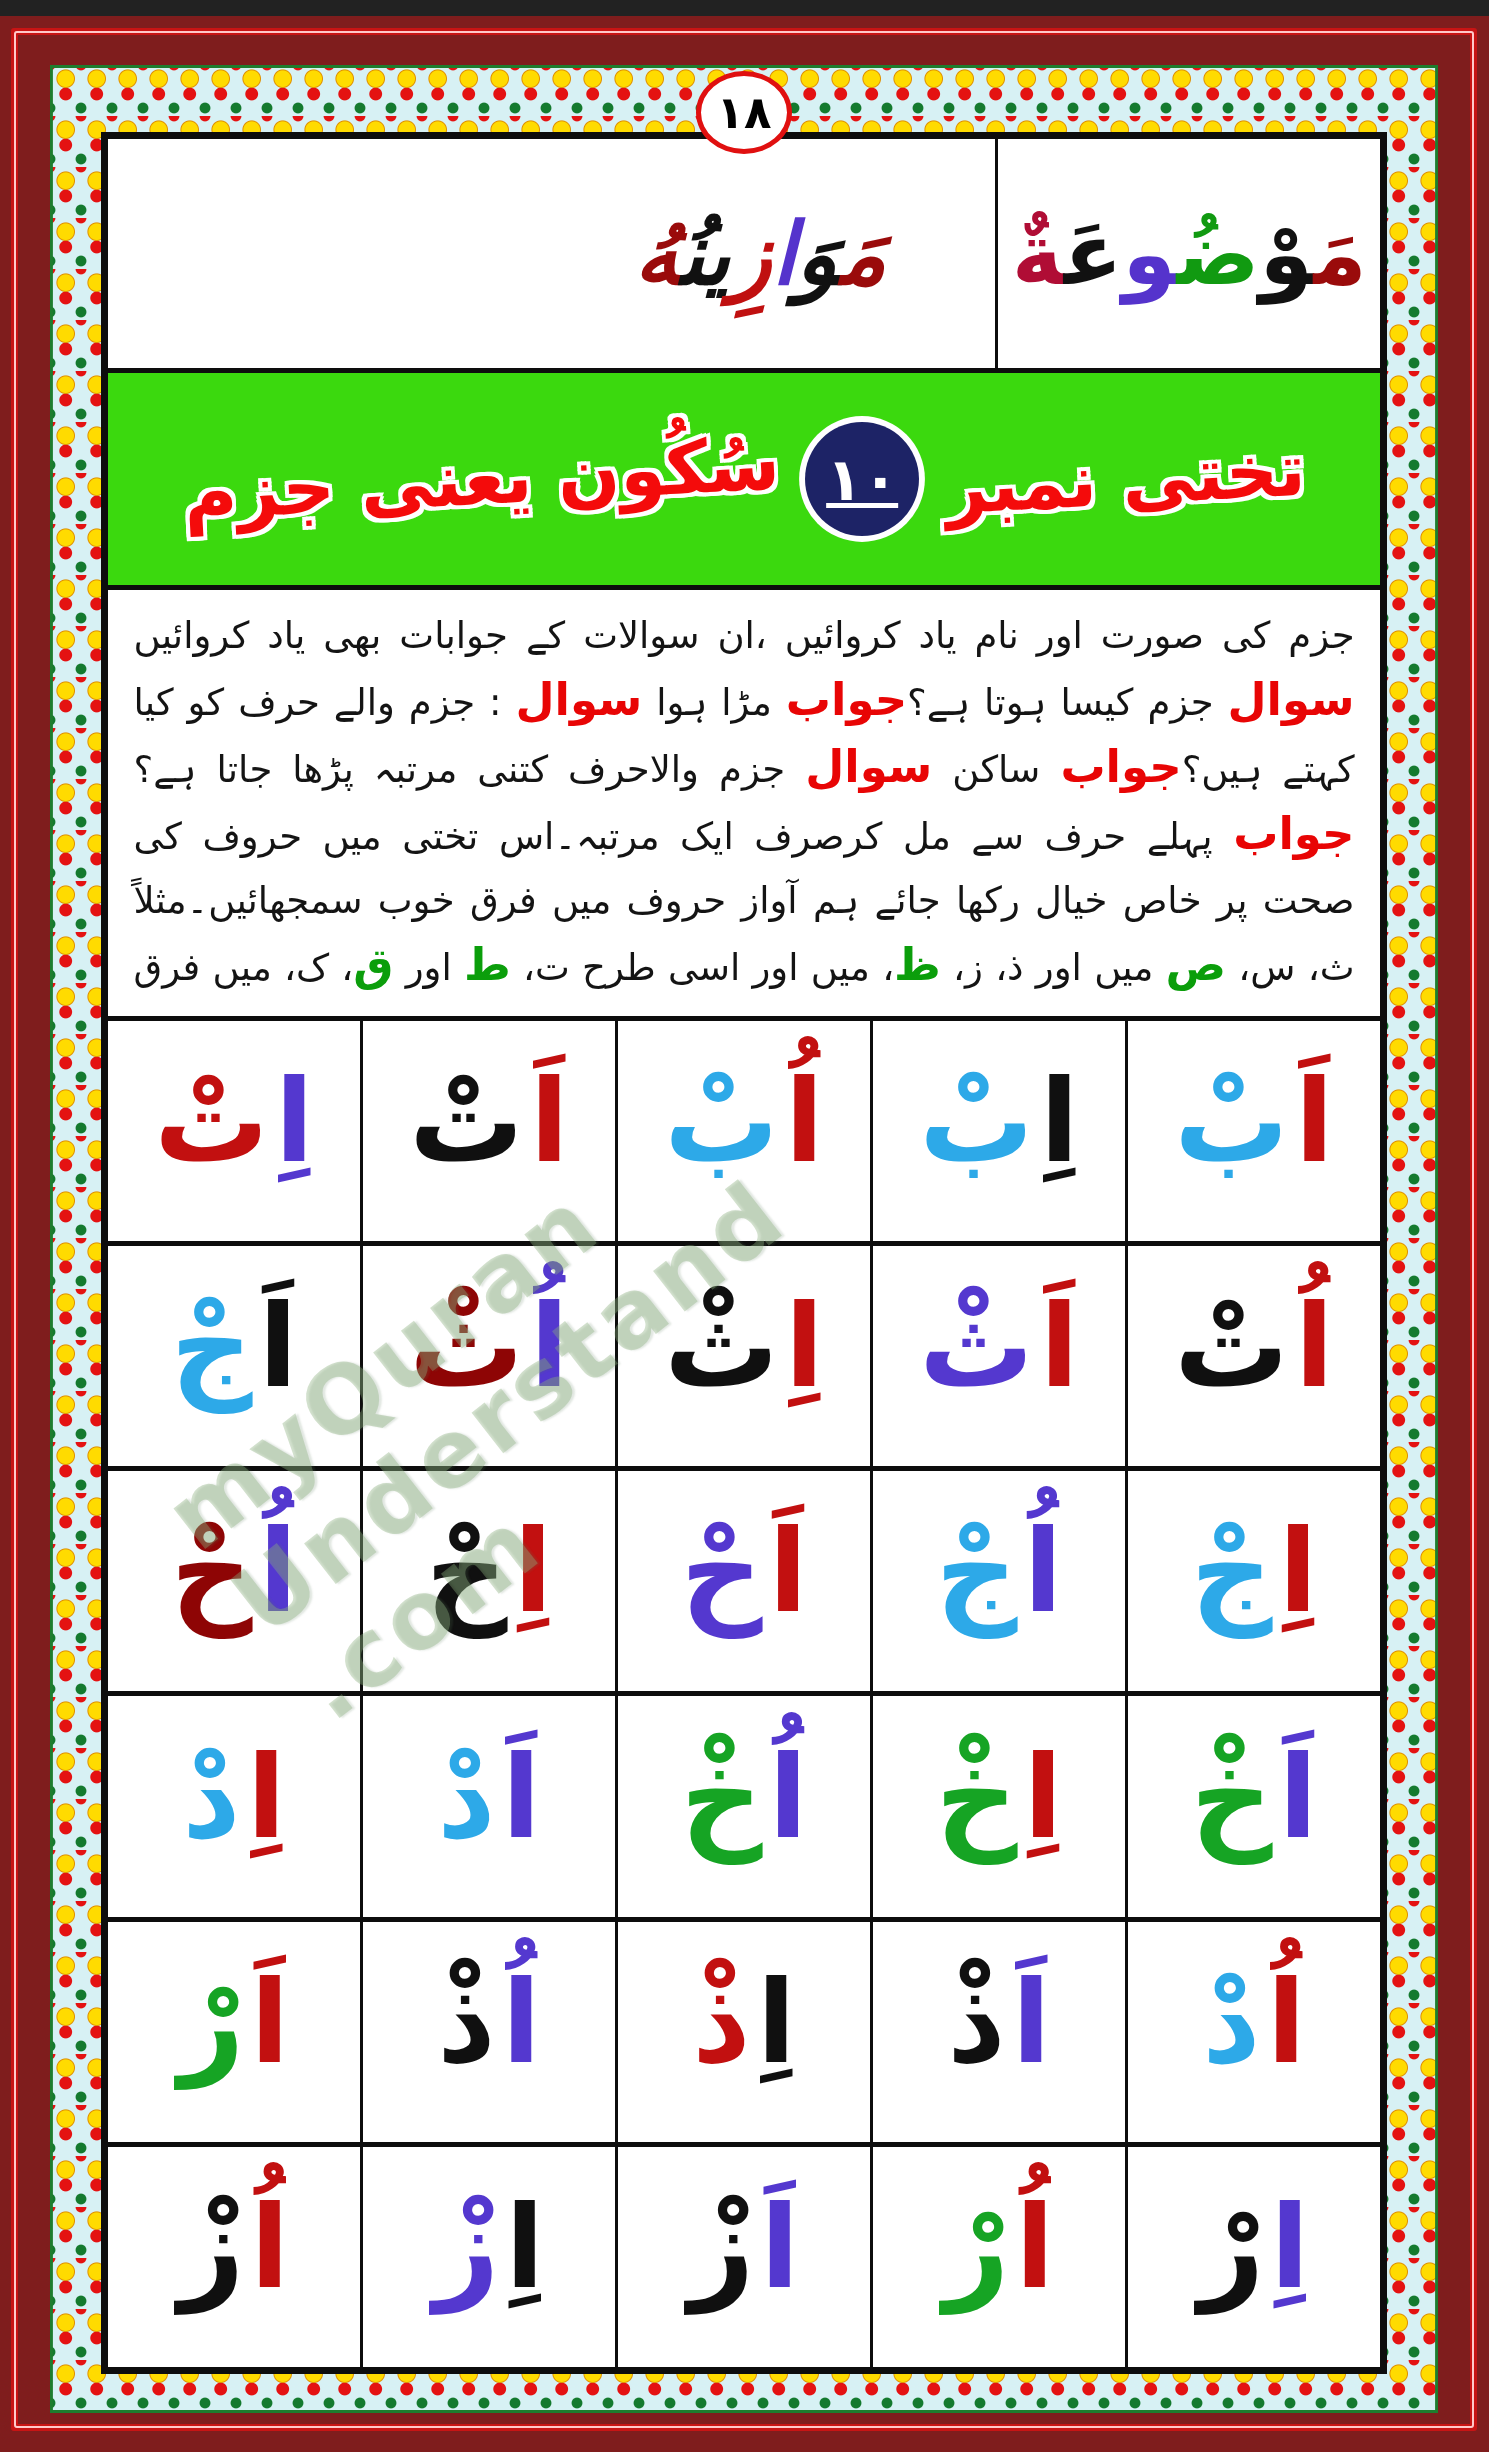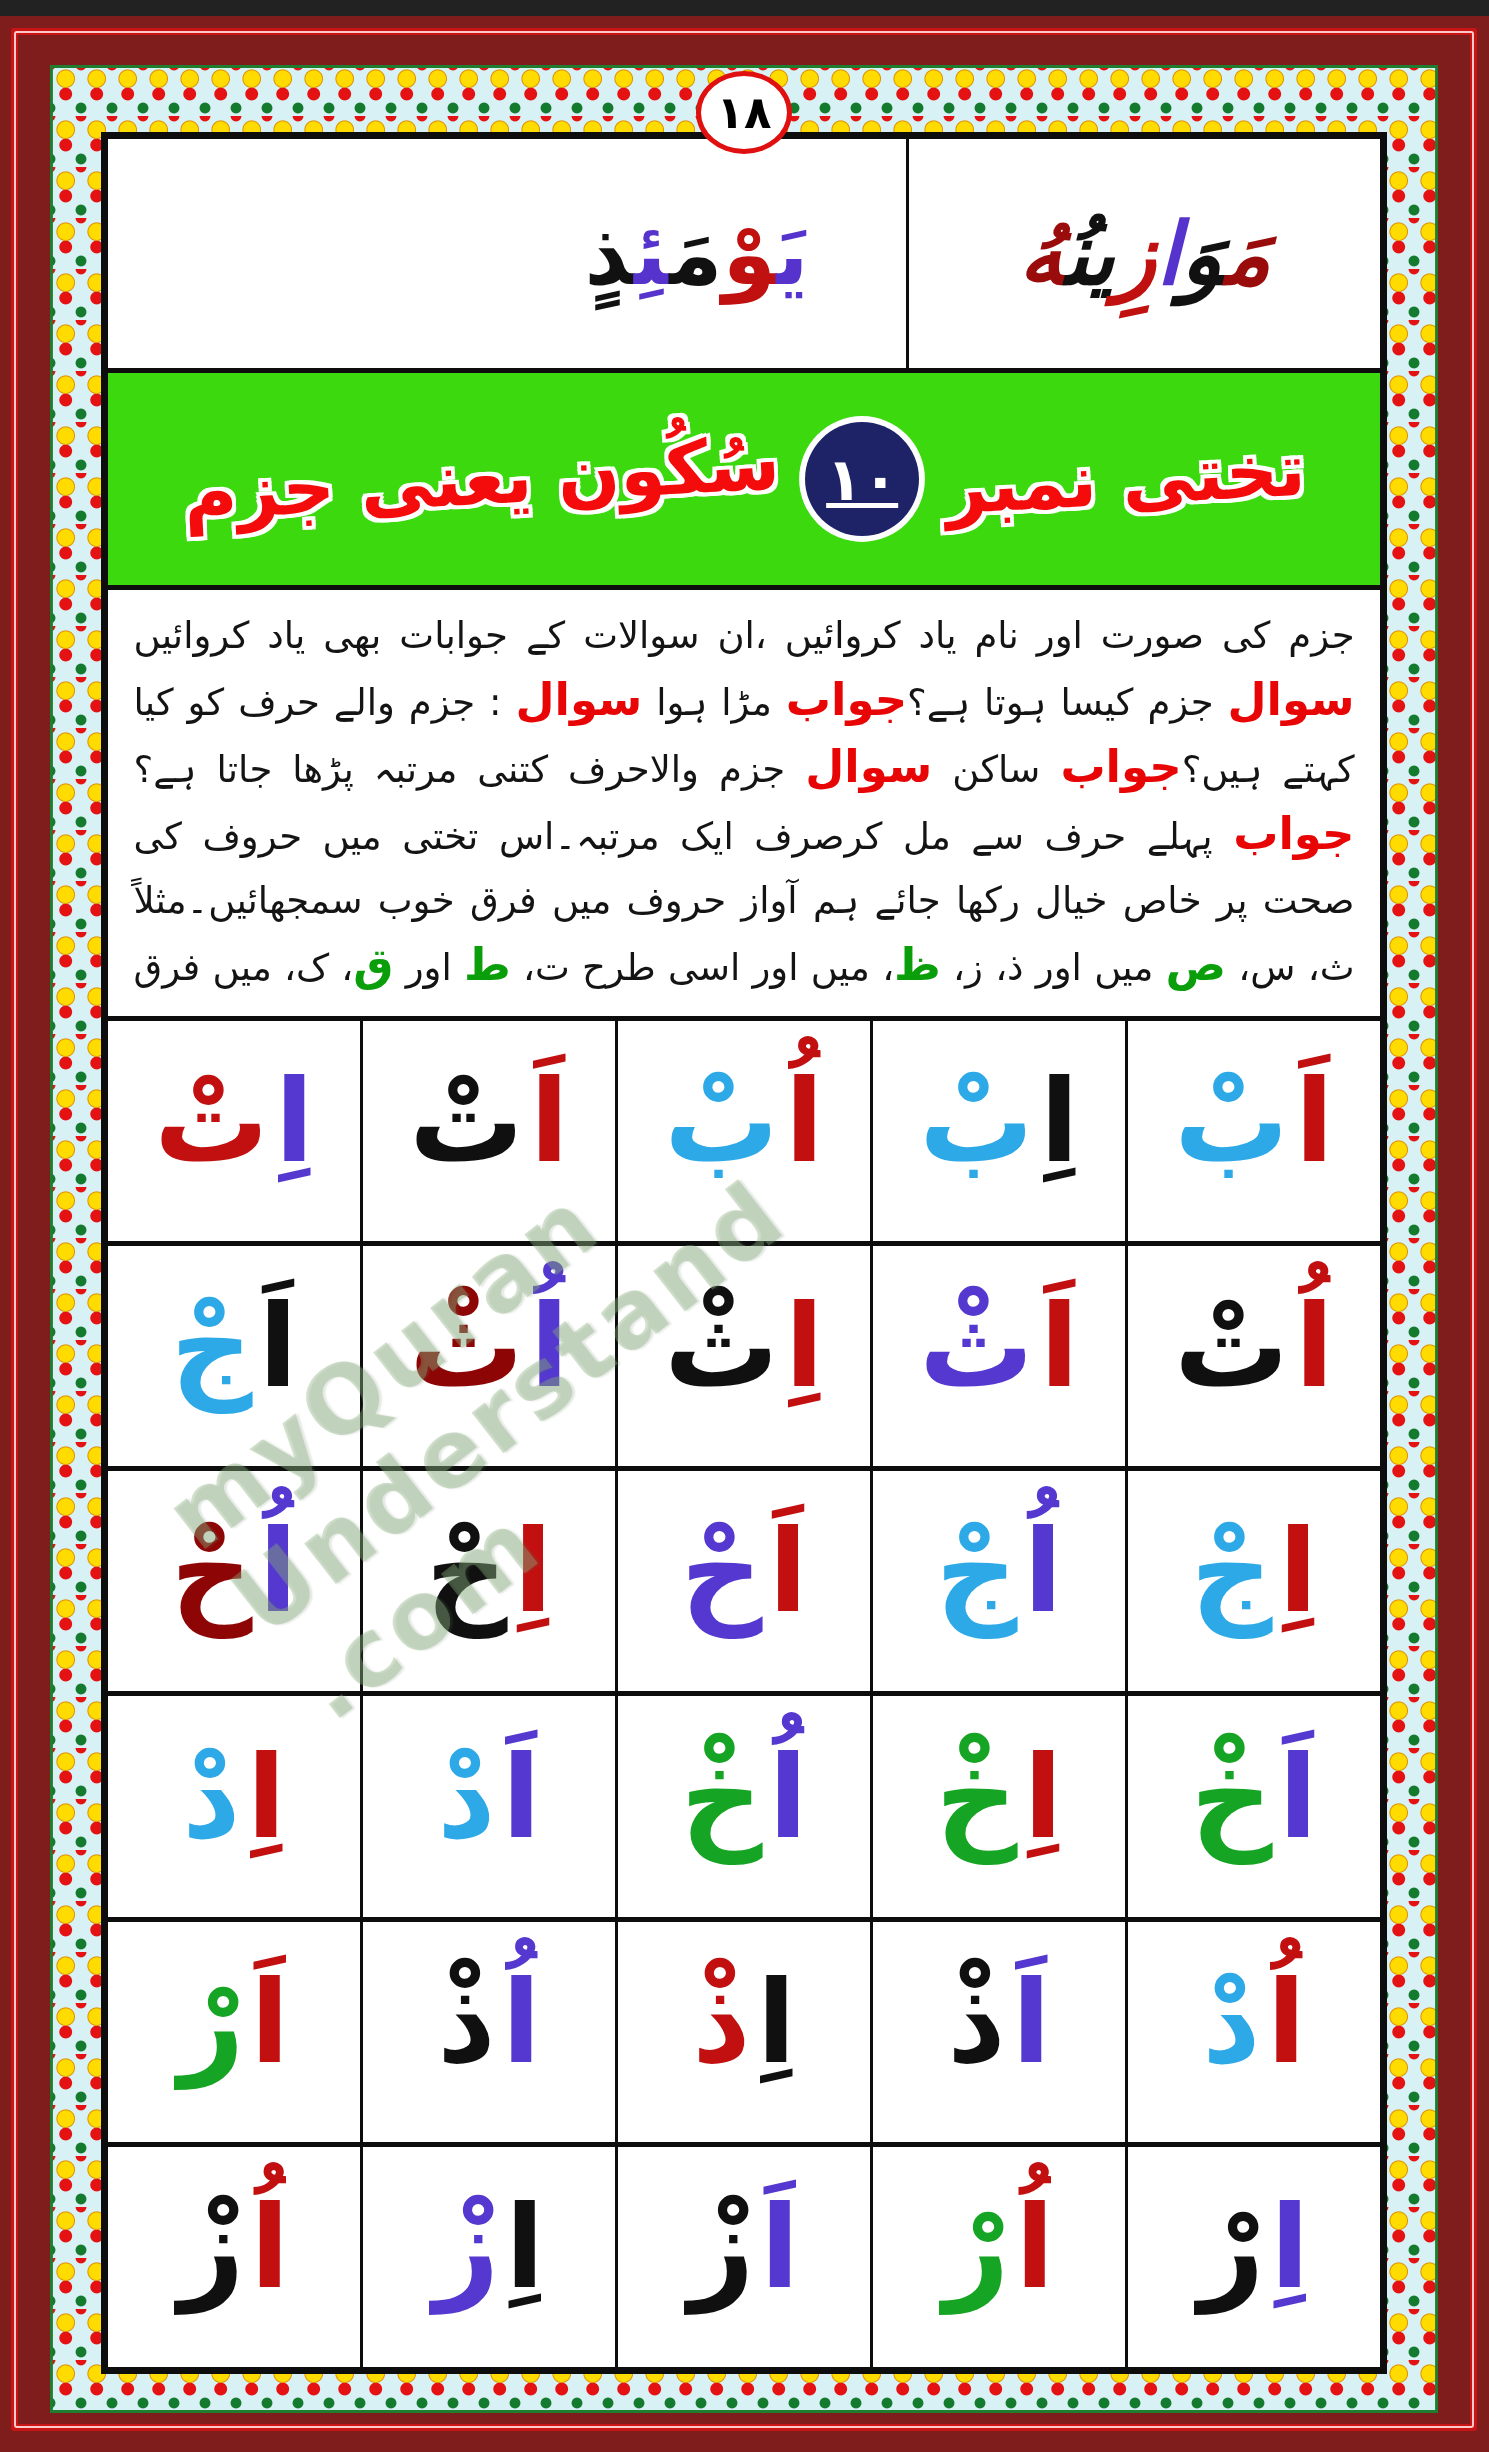--- a/index.html
+++ b/index.html
@@ -96,25 +96,25 @@
   <div class="stripe-core"></div>
   <div class="orn"></div>
 
   <div class="pagenum">
     <span>۱۸</span>
   </div>
 
   <div class="content">
 
     <div class="header-row">
+      <div class="hcell w1">
+        <span><span style="color: rgb(154, 11, 11);">مَ</span><span style="color: rgb(17, 17, 17);">وْ</span><span style="color: rgb(17, 154, 17);">ضُ</span><span style="color: rgb(85, 51, 204);">و</span><span style="color: rgb(17, 17, 17);">عَ</span><span style="color: rgb(176, 13, 53);">ةٌ</span></span>
+      </div>
       <div class="hcell w2">
         <span><span style="color: rgb(154, 11, 11);">مَ</span><span style="color: rgb(17, 17, 17);">وَ</span><span style="color: rgb(85, 51, 204);">ا</span><span style="color: rgb(192, 16, 16);">زِ</span><span style="color: rgb(17, 17, 17);">ي</span><span style="color: rgb(17, 17, 17);">نُ</span><span style="color: rgb(154, 11, 11);">هُ</span></span>
-      </div>
-      <div class="hcell w3">
-        <span><span style="color: rgb(85, 51, 204);">يَ</span><span style="color: rgb(192, 16, 16);">وْ</span><span style="color: rgb(17, 17, 17);">مَ</span><span style="color: rgb(85, 51, 204);">ئِ</span><span style="color: rgb(17, 17, 17);">ذٍ</span></span>
       </div>
     </div>
 
     <div class="banner" style="background: rgb(59, 217, 14);">
       <span class="btxt" style="color: rgb(244, 11, 11);">تختی نمبر</span>
       <span class="numcircle" style="background: rgb(29, 35, 102); text-decoration: underline;">
         <span>۱۰</span>
       </span>
       <span class="btxt" style="color: rgb(244, 11, 11);">سُکُون یعنی جزم</span>
     </div>

